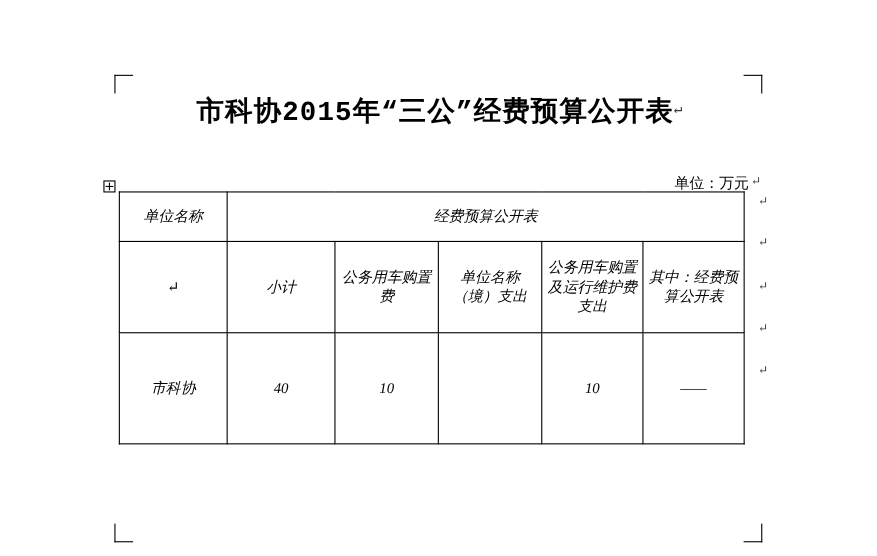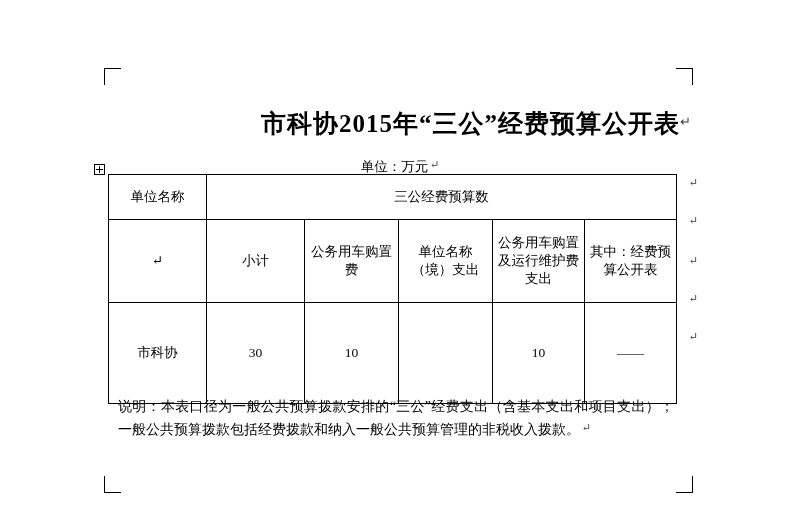--- a/index.html
+++ b/index.html
@@ -32,43 +32,43 @@
     height: 16px;
   }
   .crop.tl { left: 104px; top: 68px; border-width: 1px 0 0 1px; }
   .crop.tr { left: 676px; top: 68px; border-width: 1px 1px 0 0; }
   .crop.bl { left: 104px; top: 476px; border-width: 0 0 1px 1px; }
   .crop.br { left: 676px; top: 476px; border-width: 0 1px 1px 0; }
 
   .title {
     position: absolute;
     left: 108px;
-    top: 107px;
+    top: 84px;
     width: 584px;
-    text-align: right;
-    font-family: Liberation Serif, serif;
+    text-align: center;
+    font-family: Liberation Mono, monospace;
     font-size: 25px;
     font-weight: bold;
     letter-spacing: 1px;
     color: #000000;
     white-space: nowrap;
   }
   .title .pilcrow {
     font-size: 13px;
     font-weight: normal;
     color: #3a3a3a;
     vertical-align: 6px;
   }
 
   .unit-line {
     position: absolute;
     left: 108px;
     top: 158px;
     width: 584px;
-    text-align: center;
+    text-align: right;
     font-size: 13.5px;
     color: #000000;
   }
   .unit-line .pilcrow {
     font-size: 11px;
     color: #3a3a3a;
     vertical-align: 3px;
     margin-left: 2px;
   }
 
@@ -106,20 +106,21 @@
   }
   table.budget td {
     border: 1px solid #000000;
     text-align: center;
     vertical-align: middle;
     font-family: "Liberation Serif", "DejaVu Serif", serif;
     font-size: 13.5px;
     color: #000000;
     padding: 2px 3px;
     line-height: 1.35;
+    font-style: italic;
   }
   td.h-unitname { height: 40px; }
   td.h-group { height: 40px; }
   td.h-sub { height: 78px; }
   td.r-data { height: 96px; font-size: 14px; margin-left: 12px; }
   td.r-name { font-size: 14px; }
 
   .pilcrow-cell {
     font-size: 11px;
     color: #3a3a3a;
@@ -170,42 +171,41 @@
       <col style="width:98px">
       <col style="width:98px">
       <col style="width:94px">
       <col style="width:94px">
       <col style="width:92px">
       <col style="width:92px">
     </colgroup>
     <tbody>
       <tr>
         <td class="h-unitname">单位名称</td>
-        <td class="h-group" colspan="5">三公经费预算数</td>
+        <td class="h-group" colspan="5">经费预算公开表</td>
       </tr>
       <tr>
         <td class="h-sub pilcrow-cell">↵</td>
         <td class="h-sub">小计</td>
         <td class="h-sub">公务用车购置费</td>
         <td class="h-sub">单位名称（境）支出</td>
         <td class="h-sub">公务用车购置及运行维护费支出</td>
         <td class="h-sub">其中：经费预算公开表</td>
       </tr>
       <tr>
         <td class="r-data r-name">市科协</td>
-        <td class="r-data">30</td>
+        <td class="r-data">40</td>
         <td class="r-data">10</td>
         <td class="r-data"></td>
         <td class="r-data">10</td>
         <td class="r-data">——</td>
       </tr>
     </tbody>
   </table>
 
-  <div class="note"><span>说明：本表口径为一般公共预算拨款安排的“三公”经费支出（含基本支出和项目支出）；一般公共预算拨款包括经费拨款和纳入一般公共预算管理的非税收入拨款。</span><span class="pilcrow">↵</span></div>
 
   <div class="edge-mark" style="left:689px; top:176px;">↵</div>
   <div class="edge-mark" style="left:689px; top:214px;">↵</div>
   <div class="edge-mark" style="left:689px; top:254px;">↵</div>
   <div class="edge-mark" style="left:689px; top:292px;">↵</div>
   <div class="edge-mark" style="left:689px; top:330px;">↵</div>
 
 </div>
 
 </body></html>

